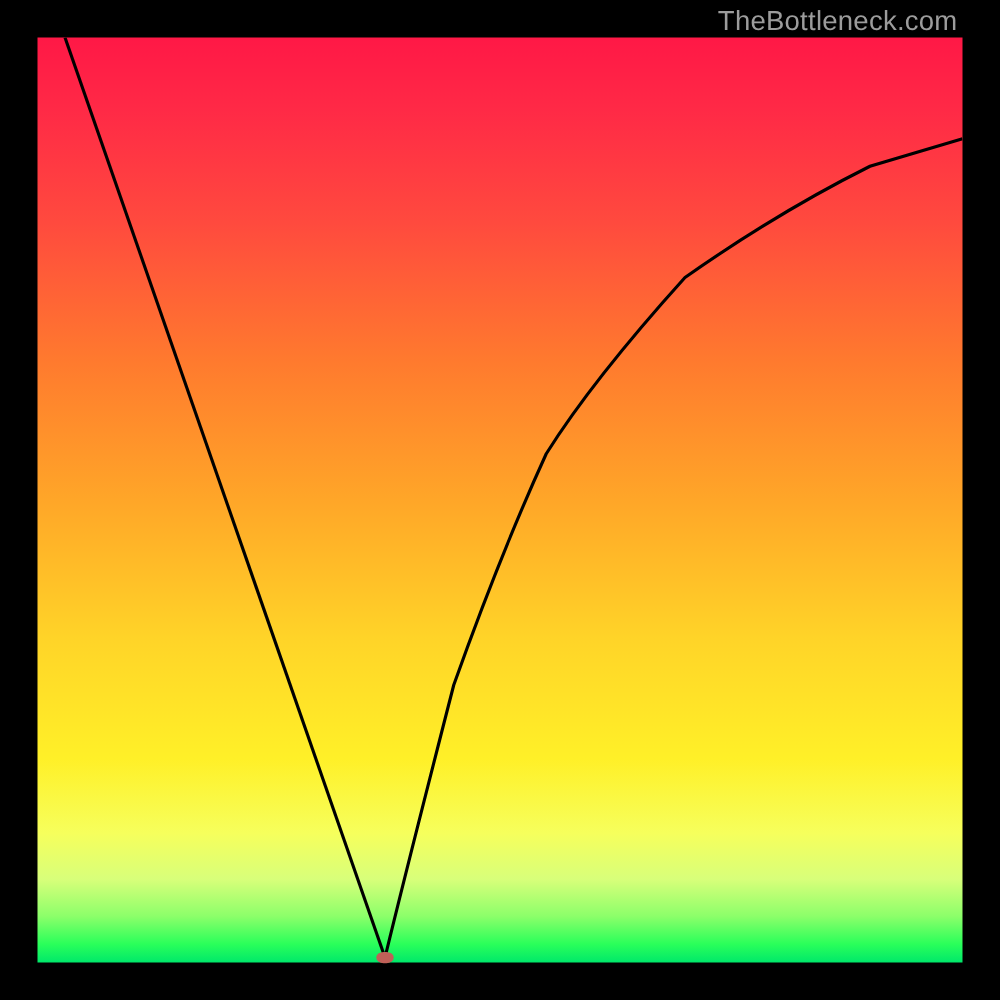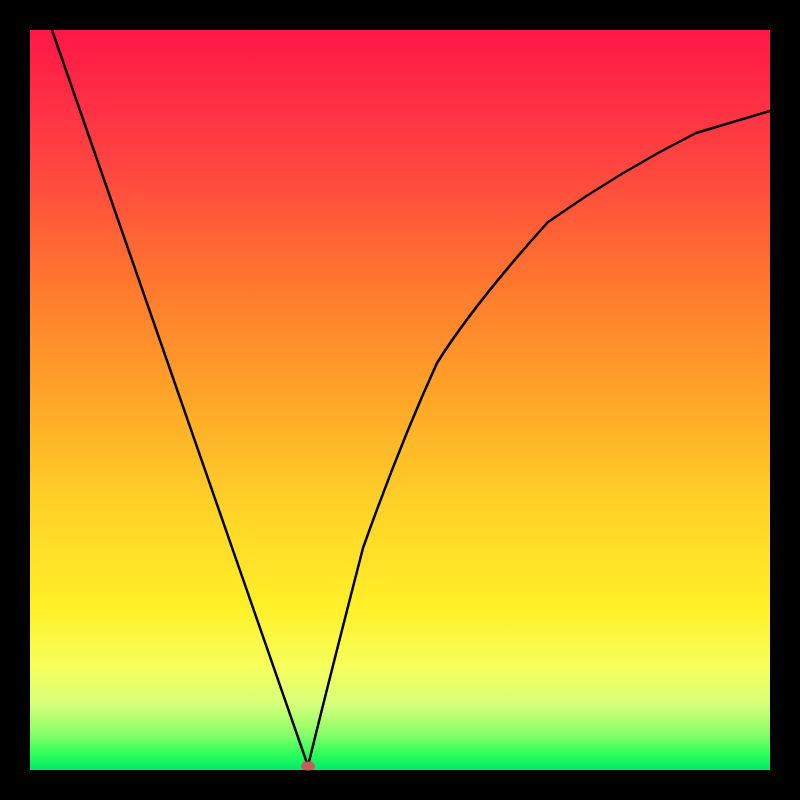--- a/index.html
+++ b/index.html
@@ -64,20 +64,21 @@
     background: #c06058;
     border-radius: 50% / 60%;
     transform: translate(-50%, -50%);
   }
 </style>
 </head>
 <body>
 
 <div class="frame">
 
+  <div class="watermark">TheBottleneck.com</div>
 
   <div class="plot-area">
 
     <svg class="curve" viewBox="0 0 740 740" preserveAspectRatio="none">
       <path d="M 22 0
                L 278 736" stroke="#000" stroke-width="2.5" fill="none"></path>
       <path d="M 278 736
                Q 296 662 333 518
                Q 370 414 407 333
                Q 444 274 518 192

